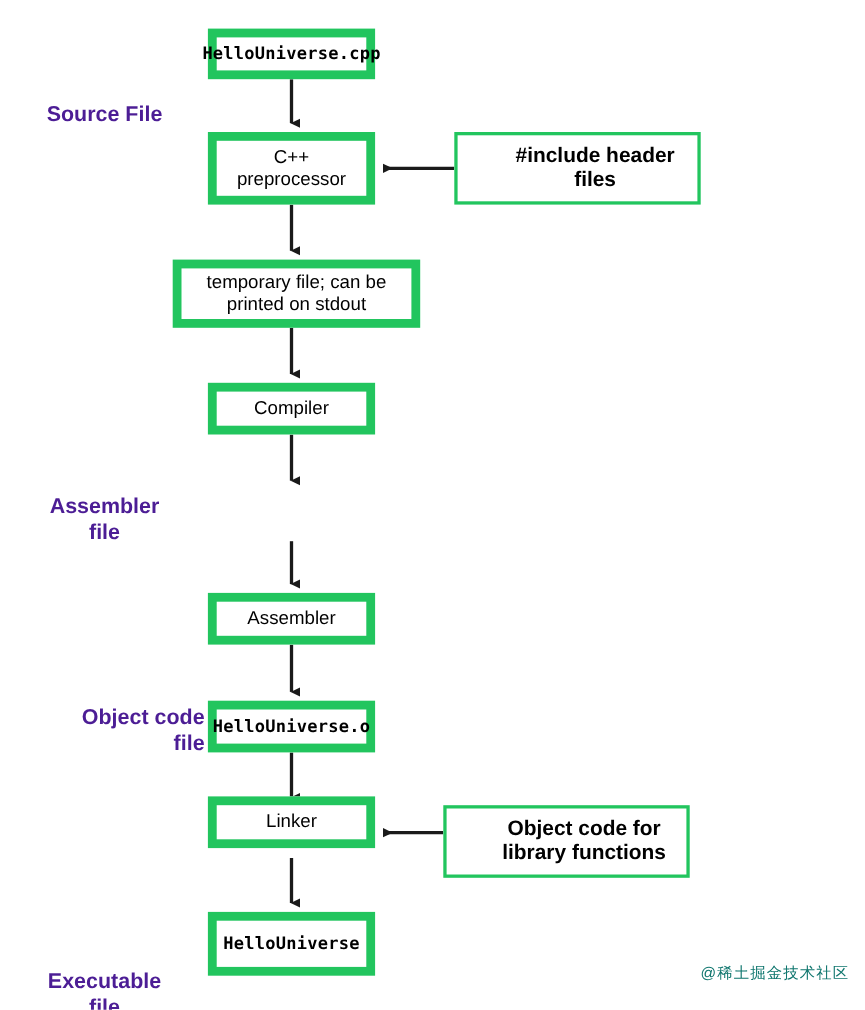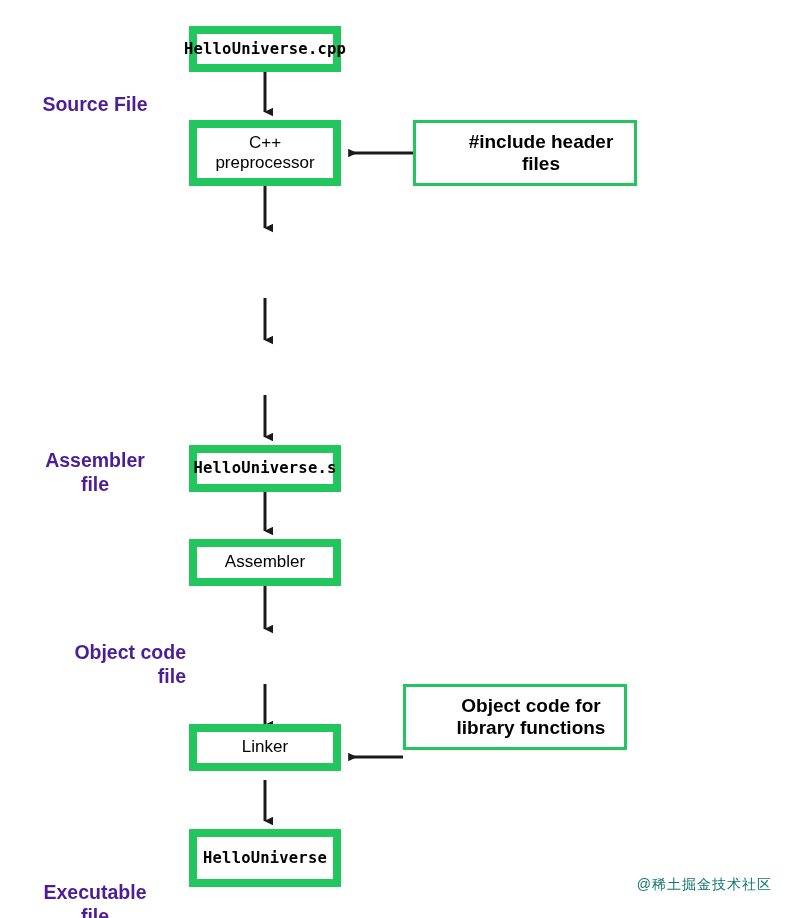--- a/index.html
+++ b/index.html
@@ -132,36 +132,43 @@
   <div class="node plain" style="left:189px; top:120px; width:152px; height:66px;">
     <span class="txt">C++
 preprocessor</span>
   </div>
 
   <div class="node strong thick" style="left:413px; top:120px; width:224px; height:66px;">
     <span class="txt">#include header
 files</span>
   </div>
 
+  <div class="node plain" style="left:157px; top:236px; width:225px; height:62px;">
+    <span class="txt">temporary file; can be
+printed on stdout</span>
+  </div>
 
+  <div class="node plain" style="left:189px; top:348px; width:152px; height:47px;">
+    <span class="txt">Compiler</span>
+  </div>
 
-  <div class="node mono" style="left:189px; top:445px; width:152px; height:47px;">
-    <span class="txt">HelloUniverse.s</span>
-  </div>
 
   <div class="node plain" style="left:189px; top:539px; width:152px; height:47px;">
     <span class="txt">Assembler</span>
   </div>
 
+  <div class="node mono" style="left:189px; top:637px; width:152px; height:47px;">
+    <span class="txt">HelloUniverse.o</span>
+  </div>
 
   <div class="node plain" style="left:189px; top:724px; width:152px; height:47px;">
     <span class="txt">Linker</span>
   </div>
 
-  <div class="node strong thick" style="left:403px; top:684px; width:224px; height:66px;">
+  <div class="node strong thick" style="left:403px; top:732px; width:224px; height:66px;">
     <span class="txt">Object code for
 library functions</span>
   </div>
 
   <div class="node mono" style="left:189px; top:829px; width:152px; height:58px;">
     <span class="txt">HelloUniverse</span>
   </div>
 
   <div class="side-label" style="left:20px; top:92px; width:150px;">Source File</div>
 

